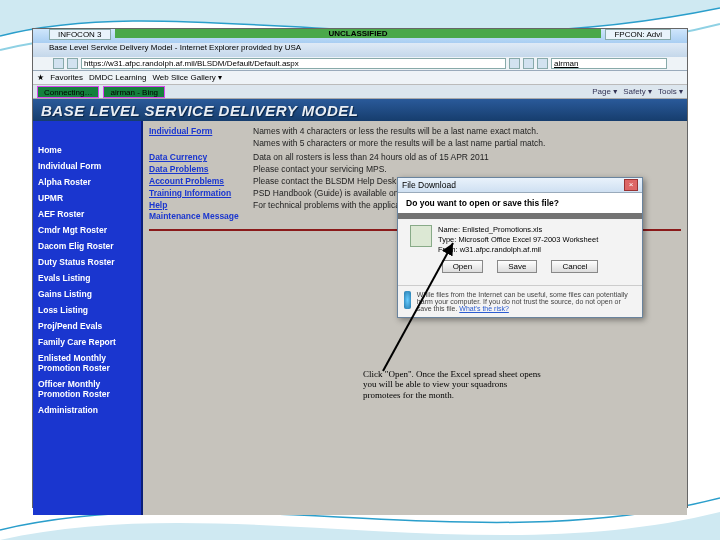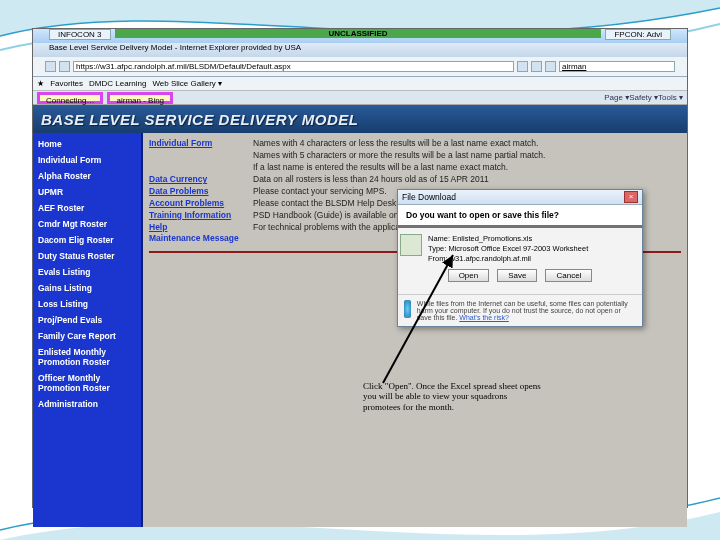--- a/index.html
+++ b/index.html
@@ -4,50 +4,50 @@
 <style>
 *{box-sizing:border-box;margin:0;padding:0;font-family:"Segoe UI",Tahoma,sans-serif}
 body{width:720px;height:540px;background:#fff;position:relative;overflow:hidden}
 .decor{position:absolute;top:0;left:0;width:720px;height:540px;pointer-events:none}
 .decor svg{width:720px;height:540px}
 .frame{position:absolute;top:28px;left:32px;width:656px;height:480px;background:#c8c6c0;border:1px solid #666}
 .topbars{font-size:8px}
 .titlebar{display:flex;background:linear-gradient(#cfe6fc,#a9cef2);height:14px;align-items:flex-start;padding:0 16px}
 .titlebar .tseg{padding:0 8px;border:1px solid #8aa;background:#e9f3fb}
 .titlebar .classif{flex:1;text-align:center;background:#4aa84a;color:#000;font-weight:bold;margin:0 4px}
-.addr{display:flex;background:#eef3f7;height:20px;align-items:center;padding:0 12px;gap:3px;border-bottom:1px solid #9ab}
+.addr{display:flex;background:#eef3f7;height:14px;align-items:center;padding:0 20px;gap:3px;border-bottom:1px solid #9ab}
 .addr input{flex:1;height:11px;font-size:8px;border:1px solid #8aa;padding:0 2px}
 .addr .ico{width:11px;height:11px;background:#d2e2f0;border:1px solid #8aa;display:inline-block}
 .fav{display:flex;background:#eef3f7;height:14px;align-items:center;padding:0 4px;gap:6px;border-bottom:1px solid #bbb}
 .tabs{display:flex;background:#dce6ee;height:14px;align-items:center;padding:0 4px;gap:4px;border-bottom:1px solid #aaa}
-.tabs .tab{background:#fef9c3;border:3px solid #d946ef;padding:0 6px;height:12px;line-height:11px}
-.tabs .menu{margin-left:auto;display:flex;gap:0;color:#335}
-.banner{background:linear-gradient(#2a5a9a,#163d6d);height:28px;display:flex;align-items:center;padding:0 8px}
+.tabs .tab{background:#15803d;border:1px solid #d946ef;padding:0 6px;height:12px;line-height:11px}
+.tabs .menu{margin-left:auto;display:flex;gap:6px;color:#335}
+.banner{background:linear-gradient(#2a5a9a,#163d6d);height:22px;display:flex;align-items:center;padding:0 8px}
 .banner h1{color:#e9eef4;font-style:italic;font-weight:bold;font-size:15px;letter-spacing:.5px;text-shadow:1px 1px 1px #0a2342}
 .content{display:flex;height:calc(100% - 84px)}
-.sidebar{width:110px;background:#1a36cf;border-right:2px solid #0b1f7a;padding:3px 0}
+.sidebar{width:110px;background:#1a36cf;border-right:2px solid #0b1f7a;padding:21px 0}
 .sidebar .itm{color:#fff;font-size:8.5px;font-weight:bold;padding:3px 5px;cursor:pointer}
 .main{flex:1;background:#c6c3bc;position:relative;padding:4px 6px;font-size:8.5px}
 .row{display:flex;gap:6px;padding:1px 0}
 .row .lab{width:98px;color:#1a36cf;text-decoration:underline;font-weight:bold}
 .row .val{flex:1;color:#222}
 .hr{height:2px;background:#8a1a1a;margin:8px 0}
 .mm{font-weight:bold;color:#1a36cf}
 .person{text-align:center;font-size:8px;margin-top:10px}
 .callout{position:absolute;left:220px;top:248px;width:180px;font-size:9px;font-family:"Times New Roman",serif;line-height:1.15}
 .dialog{position:absolute;left:254px;top:56px;width:246px;background:#f3f3f3;border:1px solid #6a849e;box-shadow:2px 2px 6px rgba(0,0,0,.4);font-size:8.5px}
 .dialog .dt{background:linear-gradient(#e9f2fb,#cfe0f2);height:15px;display:flex;align-items:center;padding:3px 4px;border-bottom:1px solid #9ab}
 .dialog .dt .sp{flex:1}
 .dialog .dt .x{width:14px;height:12px;background:#d66;border:1px solid #933;color:#fff;text-align:center;line-height:10px;font-size:8px}
-.dialog .q{padding:5px 8px;font-weight:bold;background:#fff;border-bottom:3px solid #737373}
-.dialog .body{padding:6px 2px;background:#f3f3f3}
+.dialog .q{padding:5px 8px;font-weight:bold;background:#fff;border-bottom:6px solid #737373}
+.dialog .body{padding:6px 12px;background:#f3f3f3}
 .dialog .meta{display:flex;gap:6px;margin-bottom:3px}
 .dialog .meta .ic{width:22px;height:22px;background:#dce8d4;border:1px solid #8a8}
 .dialog .meta .lines{flex:1;font-size:7.5px;line-height:1.3}
-.dialog .btns{display:flex;gap:8px;justify-content:center;margin:6px 0}
+.dialog .btns{display:flex;gap:14px;justify-content:center;margin:6px 0}
 .dialog .btns button{font-size:8px;padding:1px 10px;border:1px solid #888;background:linear-gradient(#fefefe,#dcdcdc);cursor:pointer}
 .dialog .warn{display:flex;gap:6px;border-top:1px solid #ccc;padding:5px 6px;font-size:7px;color:#444;background:#f3f3f3}
 .dialog .warn .shield{width:16px;height:18px;background:radial-gradient(#6cf,#27a);border-radius:2px}
 .dialog .warn a{color:#2a5bd0;text-decoration:underline}
 .arrow{position:absolute;pointer-events:none}
 </style>
 </head>
 <body>
 
 <div class="decor">
@@ -127,21 +127,20 @@
       <div class="row">
           <span class="lab">Individual Form</span>
           <span class="val">Names with 4 characters or less the results will be a last name exact match.</span>
         </div>
       <div class="row">
           <span class="lab"></span>
           <span class="val">Names with 5 characters or more the results will be a last name partial match.</span>
         </div>
       <div class="row">
           <span class="lab"></span>
-          <span class="val">If a last name is entered the results will be a last name exact match.</span>
         </div>
       <div class="row">
           <span class="lab">Data Currency</span>
           <span class="val">Data on all rosters is less than 24 hours old as of 15 APR 2011</span>
         </div>
       <div class="row">
           <span class="lab">Data Problems</span>
           <span class="val">Please contact your servicing MPS.</span>
         </div>
       <div class="row">

